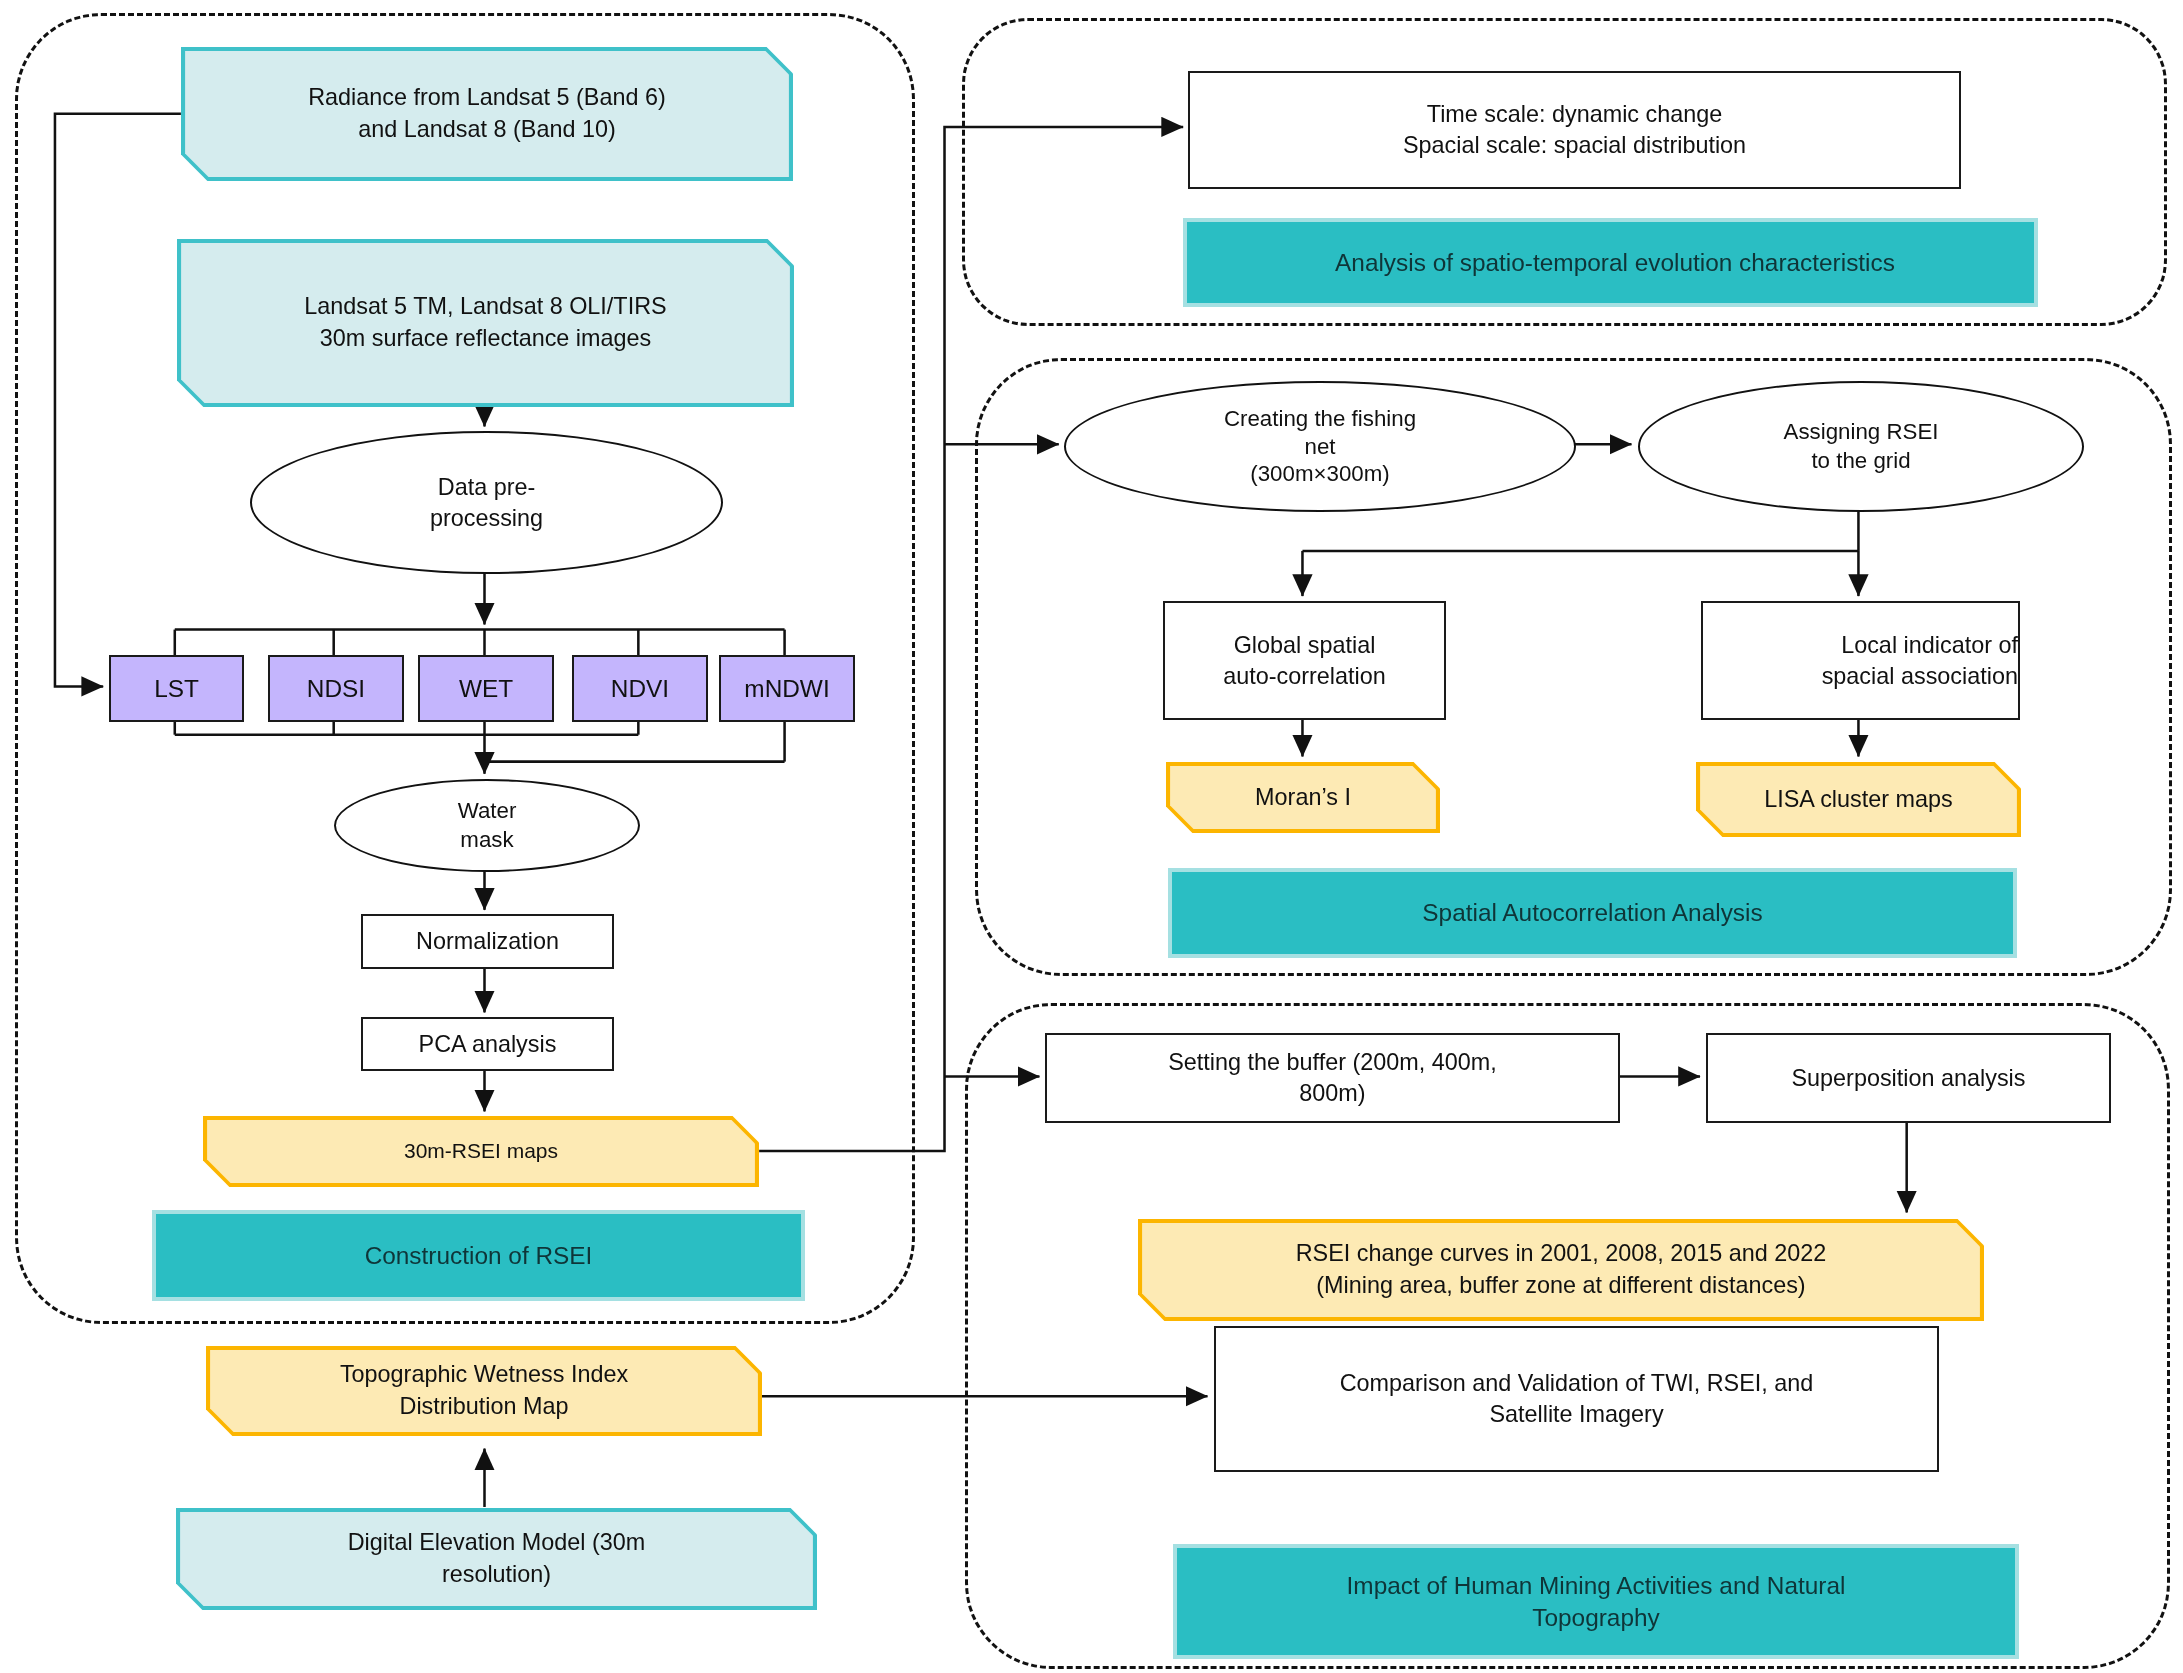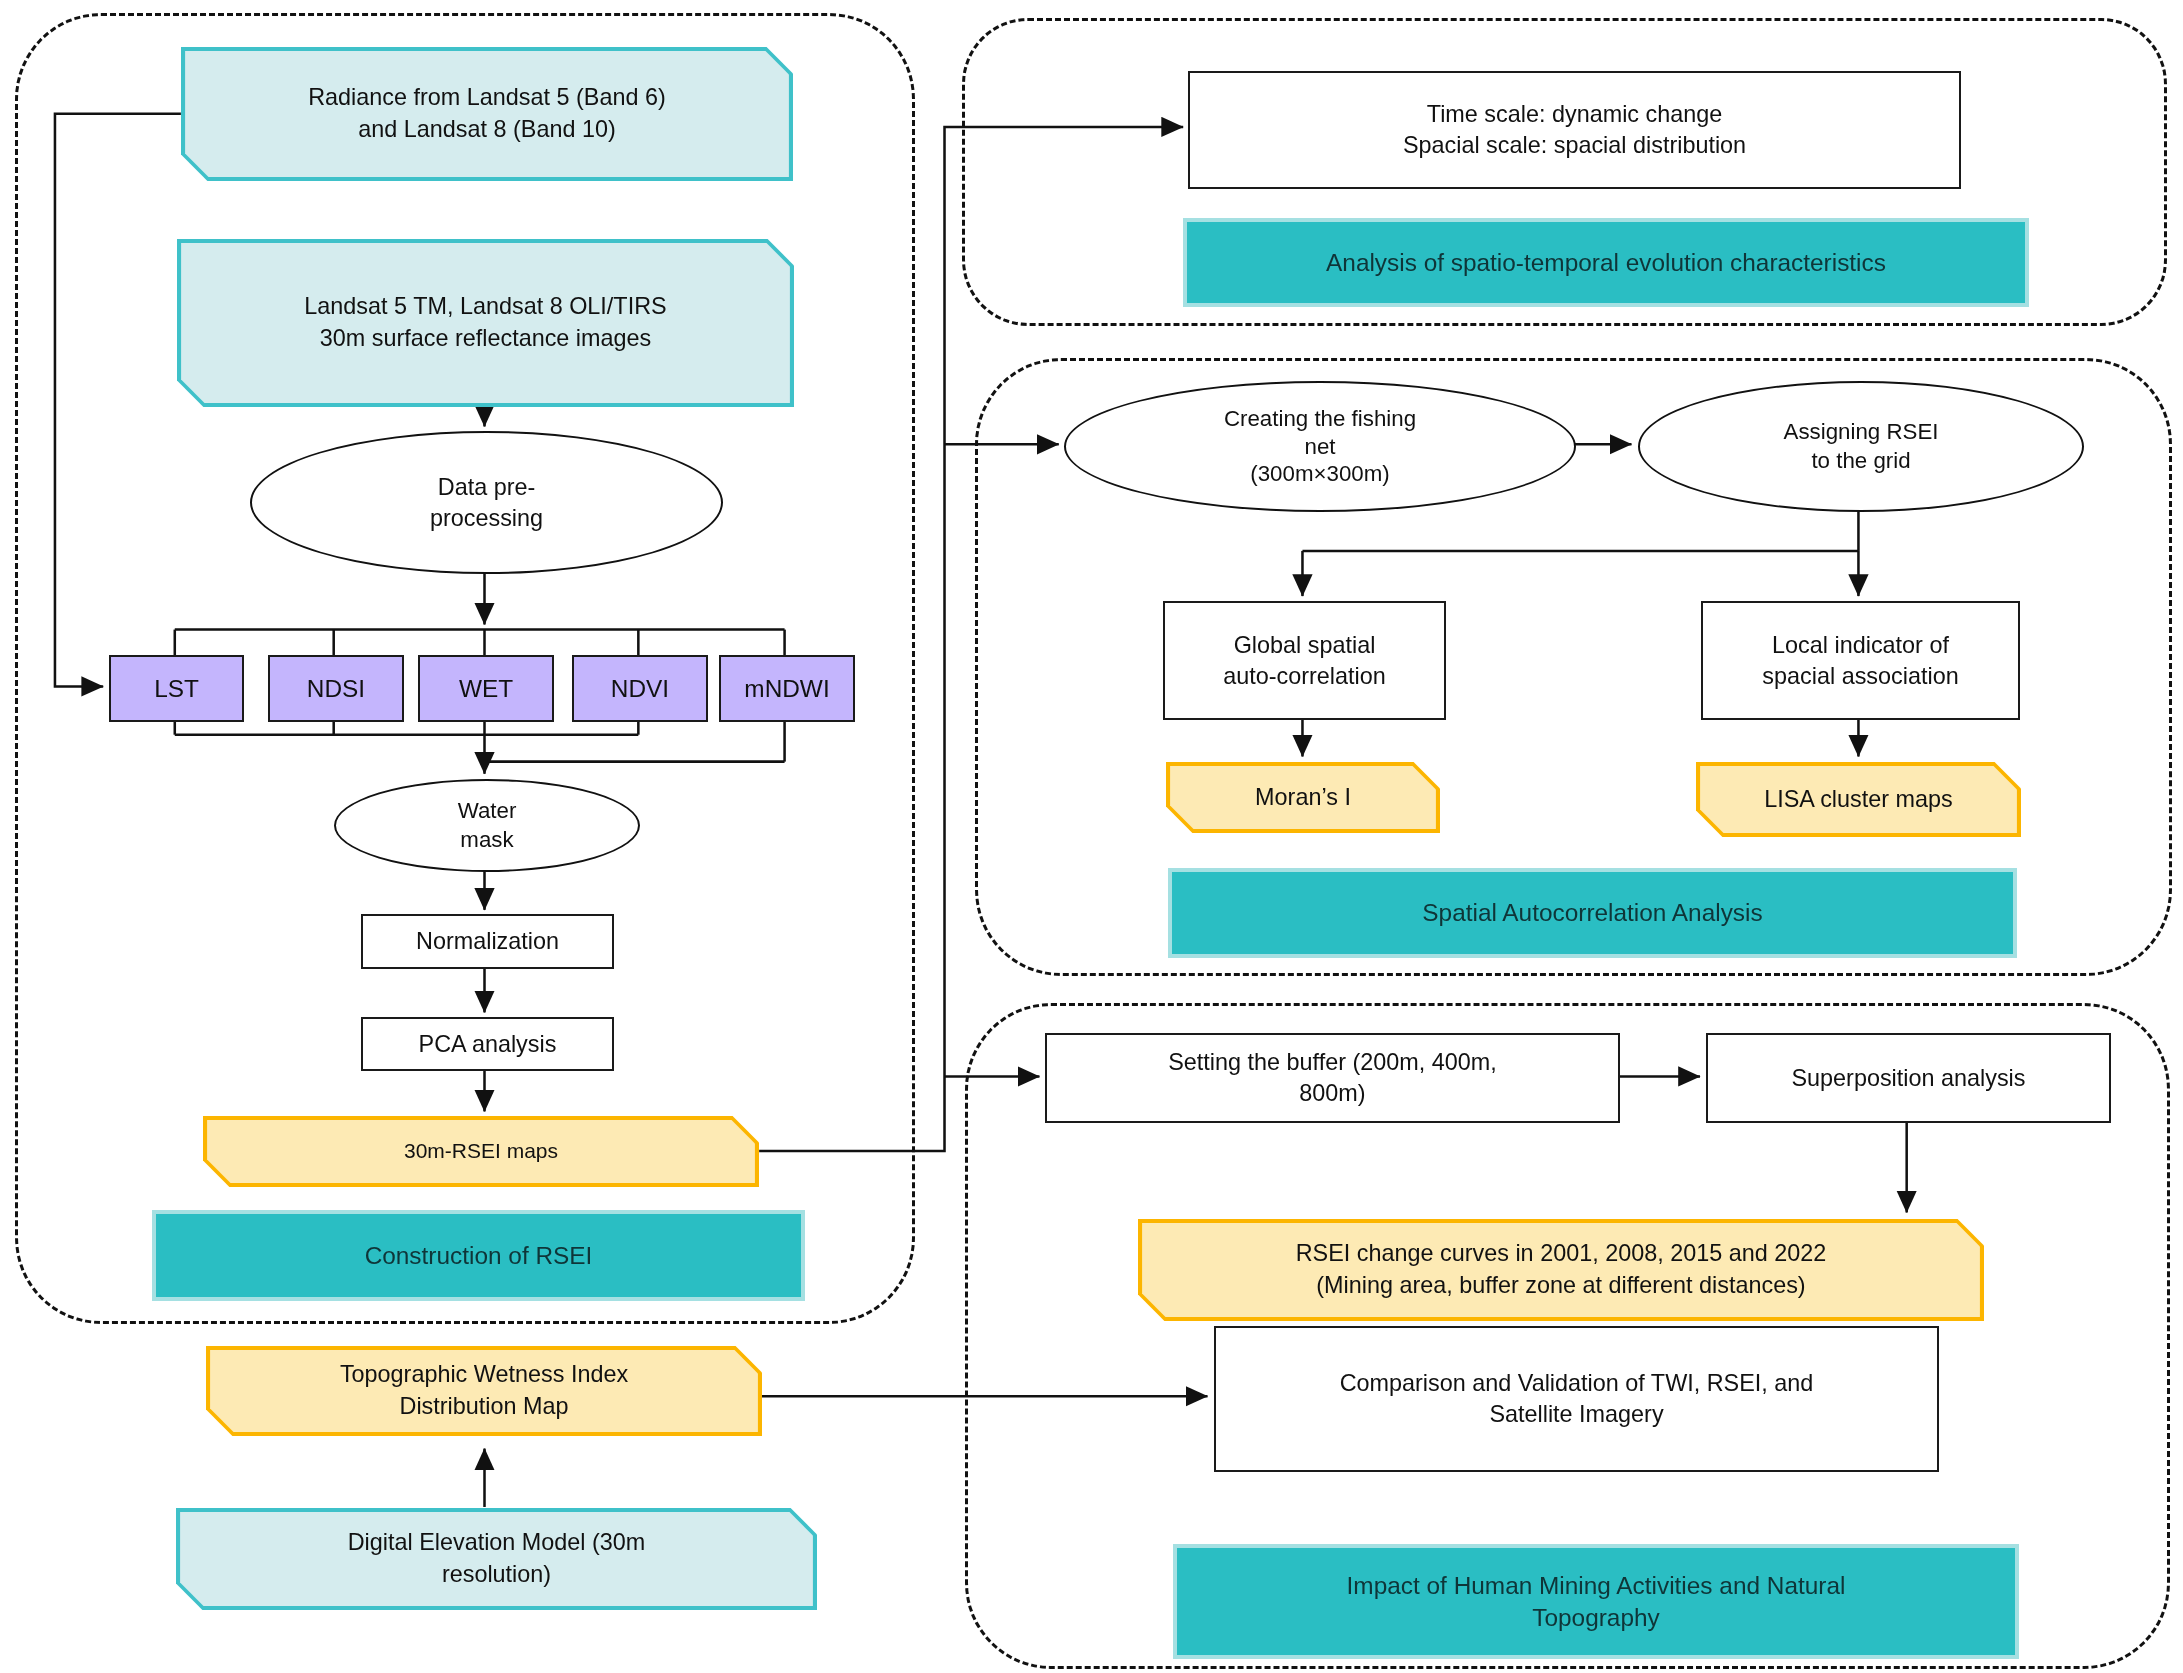--- a/index.html
+++ b/index.html
@@ -159,41 +159,41 @@
     <div class="ln">Digital Elevation Model (30m</div>
     <div class="ln">resolution)</div>
   </div>
 </div>
 
 <div class="wbox" style="left:1188px;top:71px;width:769px;height:114px;">
   <div class="ln">Time scale: dynamic change</div>
   <div class="ln">Spacial scale: spacial distribution</div>
 </div>
 
-<div class="banner" style="left:1183px;top:218px;width:838px;height:81px;">
+<div class="banner" style="left:1183px;top:218px;width:838px;height:81px;padding-left:9px;">
   <div class="ln">Analysis of spatio-temporal evolution characteristics</div>
 </div>
 
 <div class="ell" style="left:1064px;top:381px;width:508px;height:127px;font-size:22.3px;line-height:1.25;">
   <div class="ln">Creating the fishing</div>
   <div class="ln">net</div>
   <div class="ln">(300m×300m)</div>
 </div>
 
 <div class="ell" style="left:1638px;top:381px;width:442px;height:127px;font-size:22.3px;">
   <div class="ln">Assigning RSEI</div>
   <div class="ln">to the grid</div>
 </div>
 
 <div class="wbox" style="left:1163px;top:601px;width:279px;height:115px;">
   <div class="ln">Global spatial</div>
   <div class="ln">auto-correlation</div>
 </div>
 
-<div class="wbox" style="left:1701px;top:601px;width:315px;height:115px;">
+<div class="wbox" style="left:1701px;top:601px;width:315px;height:115px;align-items:flex-end;">
   <div class="ln">Local indicator of</div>
   <div class="ln">spacial association</div>
 </div>
 
 <div class="cut yellow" style="left:1166px;top:762px;width:274px;height:71px;">
   <div class="cut-in">
     <div class="ln">Moran’s I</div>
   </div>
 </div>
 

